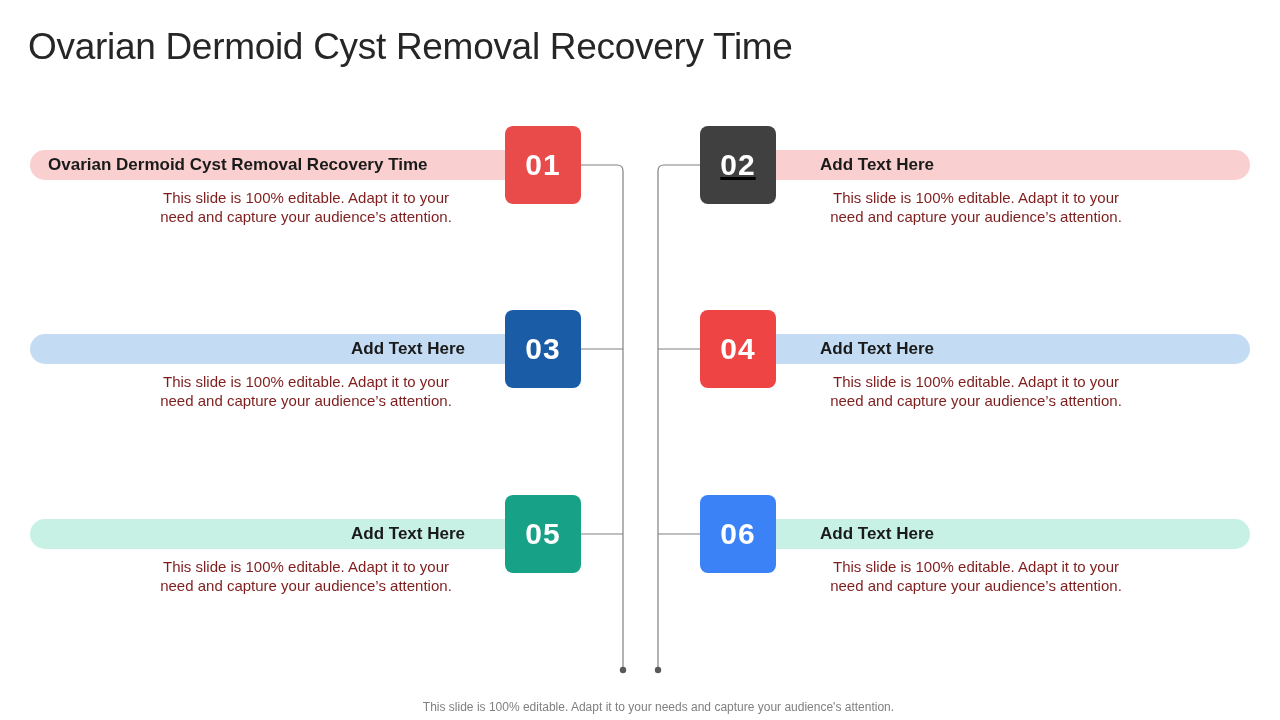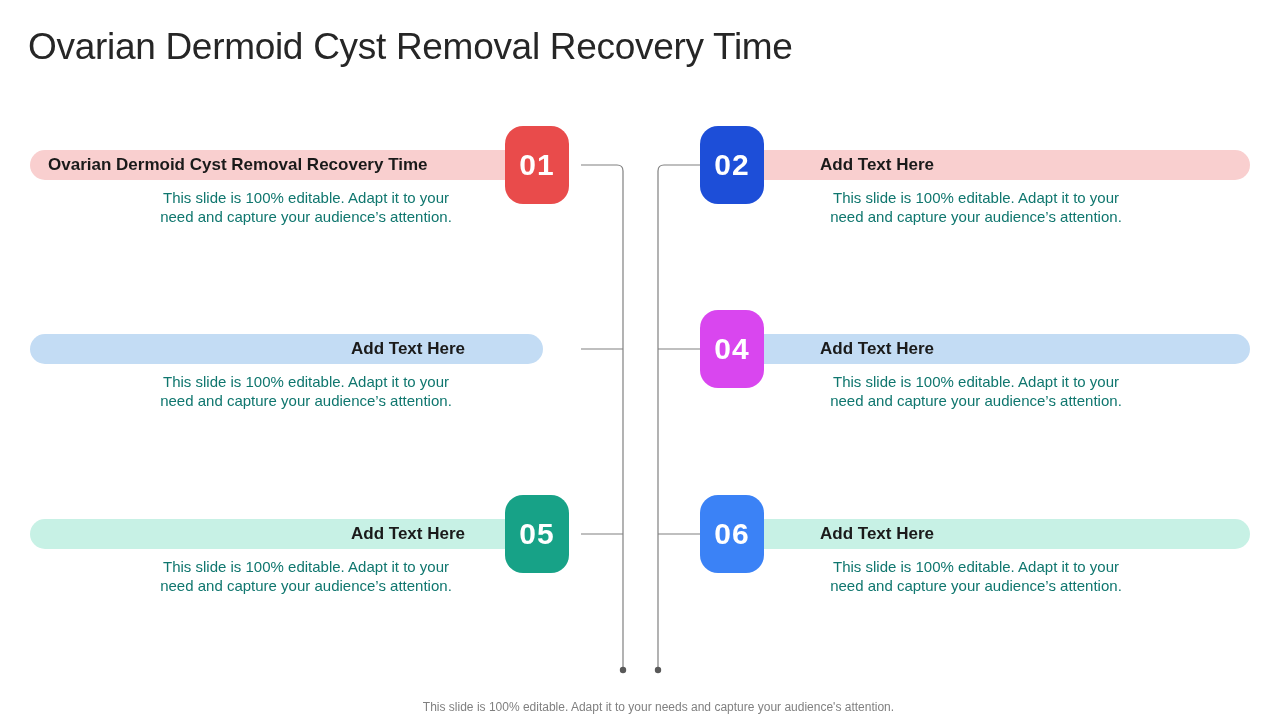--- a/index.html
+++ b/index.html
@@ -42,42 +42,42 @@
     font-weight: 700;
     color: #1a1a1a;
     line-height: 30px;
     white-space: nowrap;
   }
   .bar.left-bar  { left: 30px;  width: 513px; text-align: right; padding-right: 78px; }
   .bar.left-bar.first { text-align: left; padding-left: 18px; padding-right: 0; }
   .bar.right-bar { left: 733px; width: 517px; text-align: left; padding-left: 87px; }
   .square {
     position: absolute;
-    width: 64px;
+    width: 76px;
     height: 78px;
-    border-radius: 18px;
+    border-radius: 8px;
     z-index: 2;
     text-align: center;
   }
   .square .num {
     display: block;
     font-size: 30px;
     font-weight: 700;
     color: #ffffff;
     line-height: 78px;
     letter-spacing: 1px;
   }
   .square.left-sq  { left: 505px; }
   .square.right-sq { left: 700px; }
   .desc {
     position: absolute;
     width: 332px;
     font-size: 15px;
     line-height: 19px;
-    color: #0f766e;
+    color: #7f1d1d;
     text-align: center;
     z-index: 1;
   }
   .desc.left-d  { left: 140px; }
   .desc.right-d { left: 810px; }
   
   .r1.bar { top: 150px; }  .r1.square { top: 126px; }  .r1.desc { top: 188px; }
   .r2.bar { top: 334px; }  .r2.square { top: 310px; }  .r2.desc { top: 372px; }
   .r3.bar { top: 519px; }  .r3.square { top: 495px; text-align: center; }  .r3.desc { top: 557px; }
   .slide-footer {
@@ -113,36 +113,39 @@
   <div class="bar left-bar first r1" style="background: rgb(249, 207, 207);">Ovarian Dermoid Cyst Removal Recovery Time</div>
   <div class="square left-sq r1" style="background: rgb(233, 75, 75);">
     <span class="num">01</span>
   </div>
   <div class="desc left-d r1">
     <div>This slide is 100% editable. Adapt it to your</div>
     <div>need and capture your audience’s attention.</div>
   </div>
 
   <div class="bar right-bar r1" style="background: rgb(249, 207, 207);">Add Text Here</div>
-  <div class="square right-sq r1" style="background: #1d4ed8;">
+  <div class="square right-sq r1" style="background: #404040; text-decoration: underline;">
     <span class="num">02</span>
   </div>
   <div class="desc right-d r1">
     <div>This slide is 100% editable. Adapt it to your</div>
     <div>need and capture your audience’s attention.</div>
   </div>
 
   <div class="bar left-bar r2" style="background: rgb(195, 220, 244);">Add Text Here</div>
+  <div class="square left-sq r2" style="background: rgb(26, 92, 166);">
+    <span class="num">03</span>
+  </div>
   <div class="desc left-d r2">
     <div>This slide is 100% editable. Adapt it to your</div>
     <div>need and capture your audience’s attention.</div>
   </div>
 
   <div class="bar right-bar r2" style="background: rgb(195, 220, 244);">Add Text Here</div>
-  <div class="square right-sq r2" style="background: #d946ef;">
+  <div class="square right-sq r2" style="background: #ef4444;">
     <span class="num">04</span>
   </div>
   <div class="desc right-d r2">
     <div>This slide is 100% editable. Adapt it to your</div>
     <div>need and capture your audience’s attention.</div>
   </div>
 
   <div class="bar left-bar r3" style="background: rgb(199, 241, 229);">Add Text Here</div>
   <div class="square left-sq r3" style="background: rgb(23, 162, 135);">
     <span class="num">05</span>

